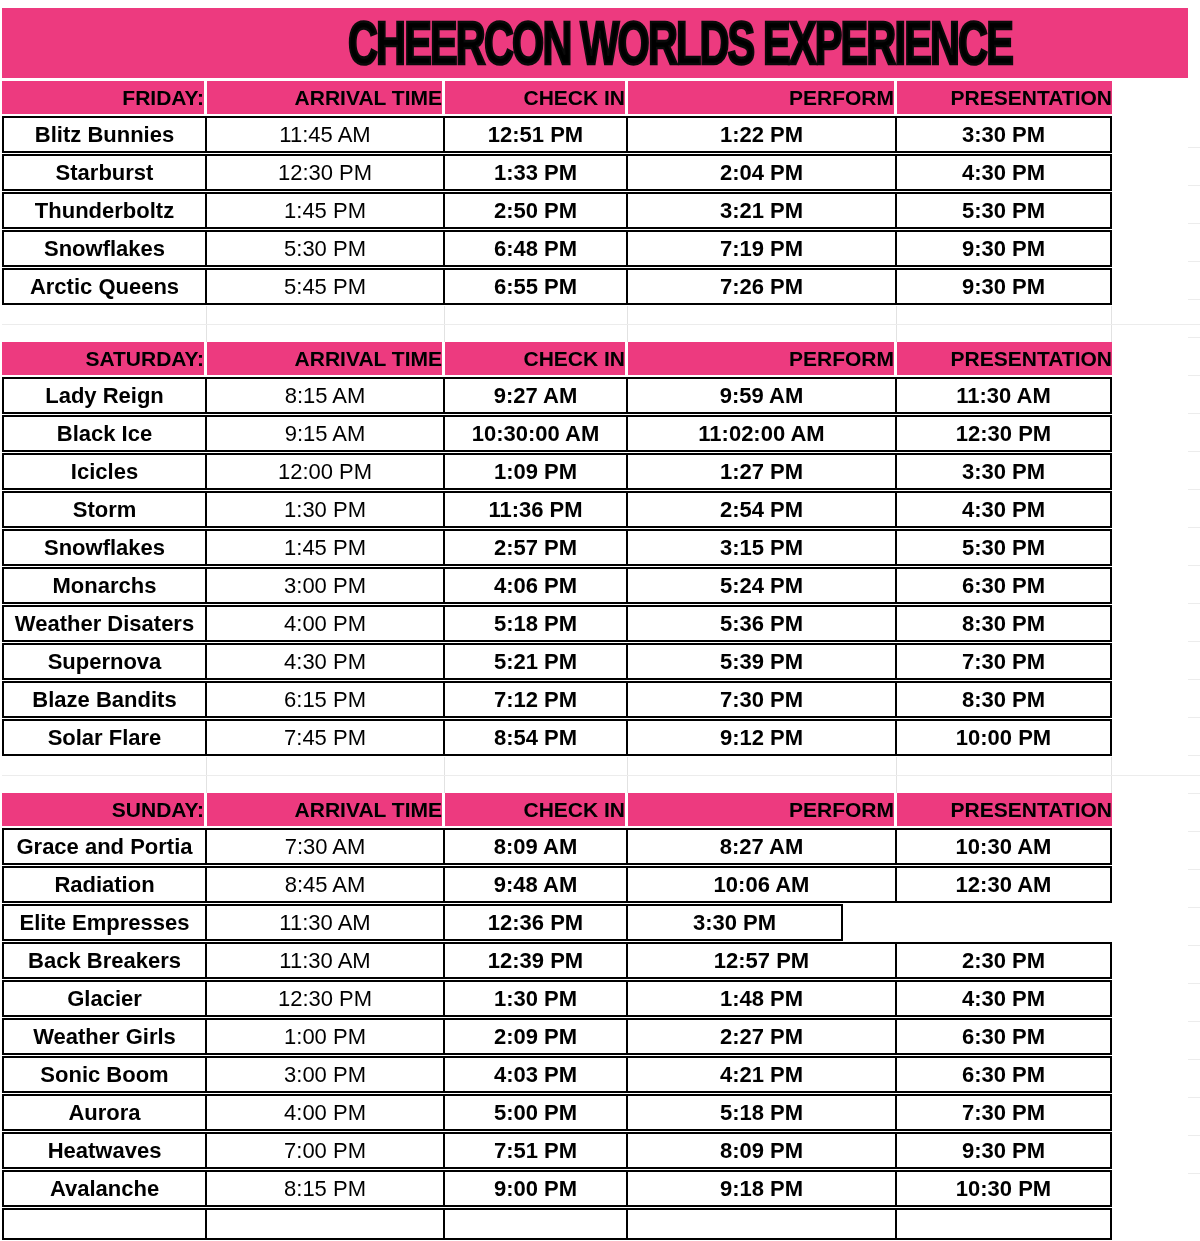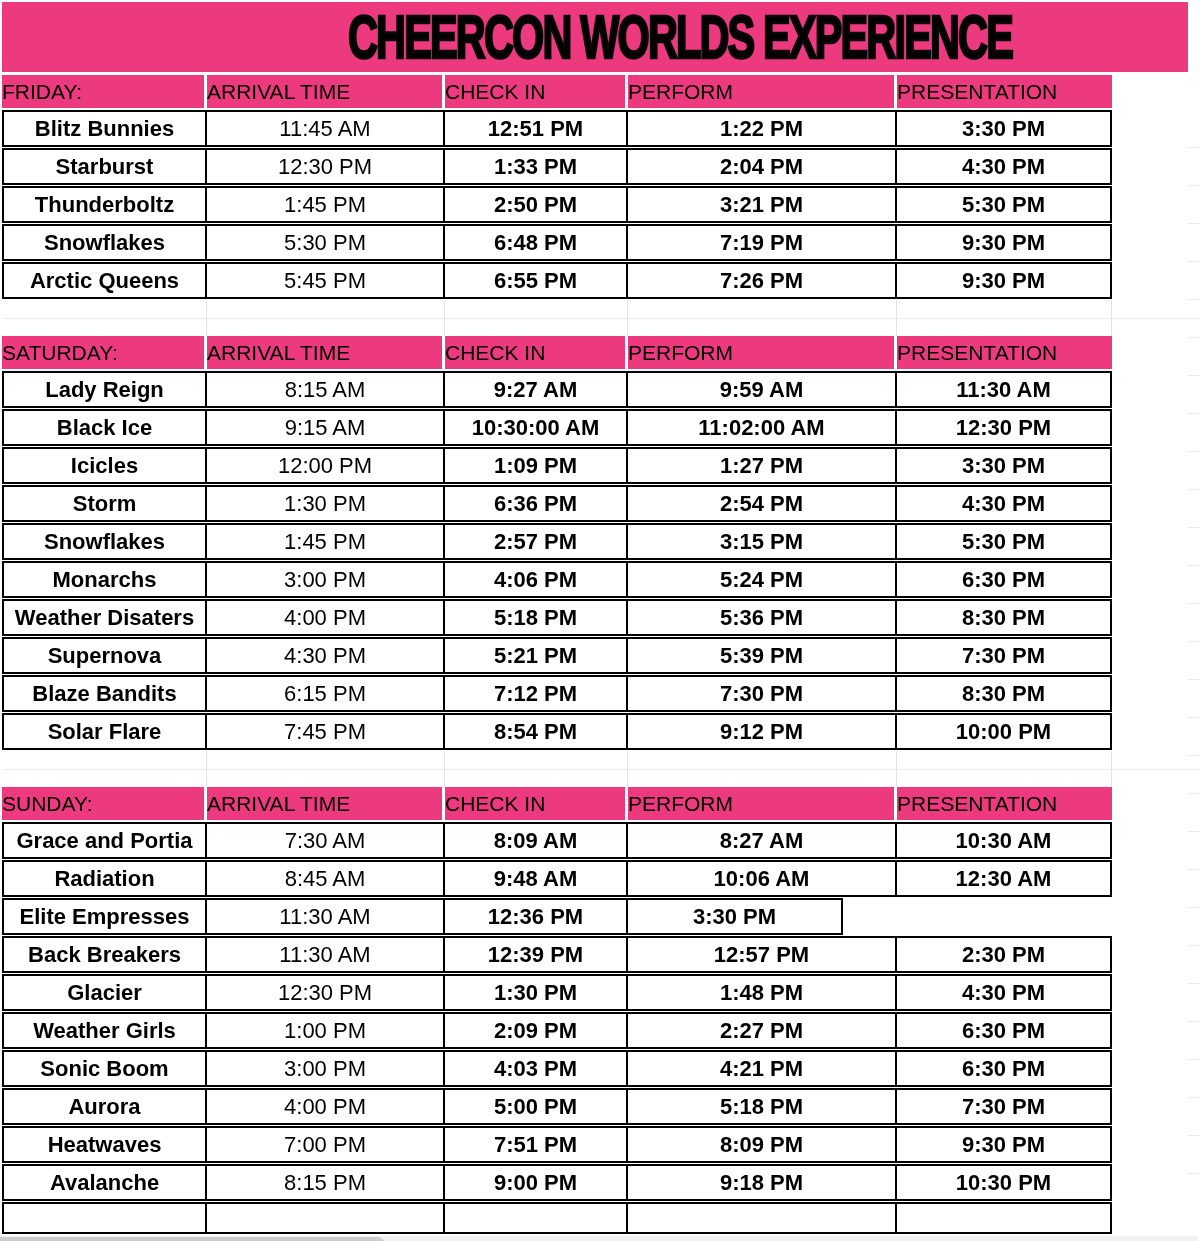--- a/index.html
+++ b/index.html
@@ -7,38 +7,38 @@
     --line:#000;
     --faint:#e2e2e2;
   }
   html,body{margin:0;padding:0;}
   body{
     width:1200px;height:1241px;overflow:hidden;
     background:#ffffff;
     font-family:"Liberation Sans","DejaVu Sans",sans-serif;
     color:#000;
   }
-  .sheet{position:relative;padding-top:2px;padding-left:2px;width:1186px;}
+  .sheet{position:relative;padding-top:8px;padding-left:2px;width:1186px;}
 
   
   .title-bar{
     position:relative;height:70px;background:var(--pink);margin-bottom:3px;
   }
   .title-text{
     position:absolute;left:calc(50% + 85px);top:50%;
     transform:translate(-50%,-50%) scale(0.9,1.32);
     white-space:nowrap;font-size:46px;font-weight:700;letter-spacing:-2px;
     -webkit-text-stroke:2px #0a0a0a;
   }
 
   
   .hrow{display:flex;height:33px;margin-bottom:2px;}
   .hcell{
     box-sizing:border-box;background:var(--pink);
-    font-weight:400;font-size:21px;line-height:33px;text-align:left;
+    font-weight:700;font-size:21px;line-height:33px;text-align:right;
     border-right:3px solid #ffffff;overflow:hidden;white-space:nowrap;
   }
   .hcell:last-child{border-right:none;}
 
   
   .drow{display:flex;height:37px;margin-bottom:1px;}
   .dcell{
     box-sizing:border-box;background:#fff;
     border:2px solid var(--line);border-left:none;
     font-size:22px;line-height:33px;text-align:center;
@@ -157,21 +157,21 @@
       <div class="drow">
         <div class="dcell c0 bold">Icicles</div>
         <div class="dcell c1">12:00 PM</div>
         <div class="dcell c2 bold">1:09 PM</div>
         <div class="dcell c3 bold">1:27 PM</div>
         <div class="dcell c4 bold">3:30 PM</div>
       </div>
       <div class="drow">
         <div class="dcell c0 bold">Storm</div>
         <div class="dcell c1">1:30 PM</div>
-        <div class="dcell c2 bold">6:36 PM</div>
+        <div class="dcell c2 bold">11:36 PM</div>
         <div class="dcell c3 bold">2:54 PM</div>
         <div class="dcell c4 bold">4:30 PM</div>
       </div>
       <div class="drow">
         <div class="dcell c0 bold">Snowflakes</div>
         <div class="dcell c1">1:45 PM</div>
         <div class="dcell c2 bold">2:57 PM</div>
         <div class="dcell c3 bold">3:15 PM</div>
         <div class="dcell c4 bold">5:30 PM</div>
       </div>

